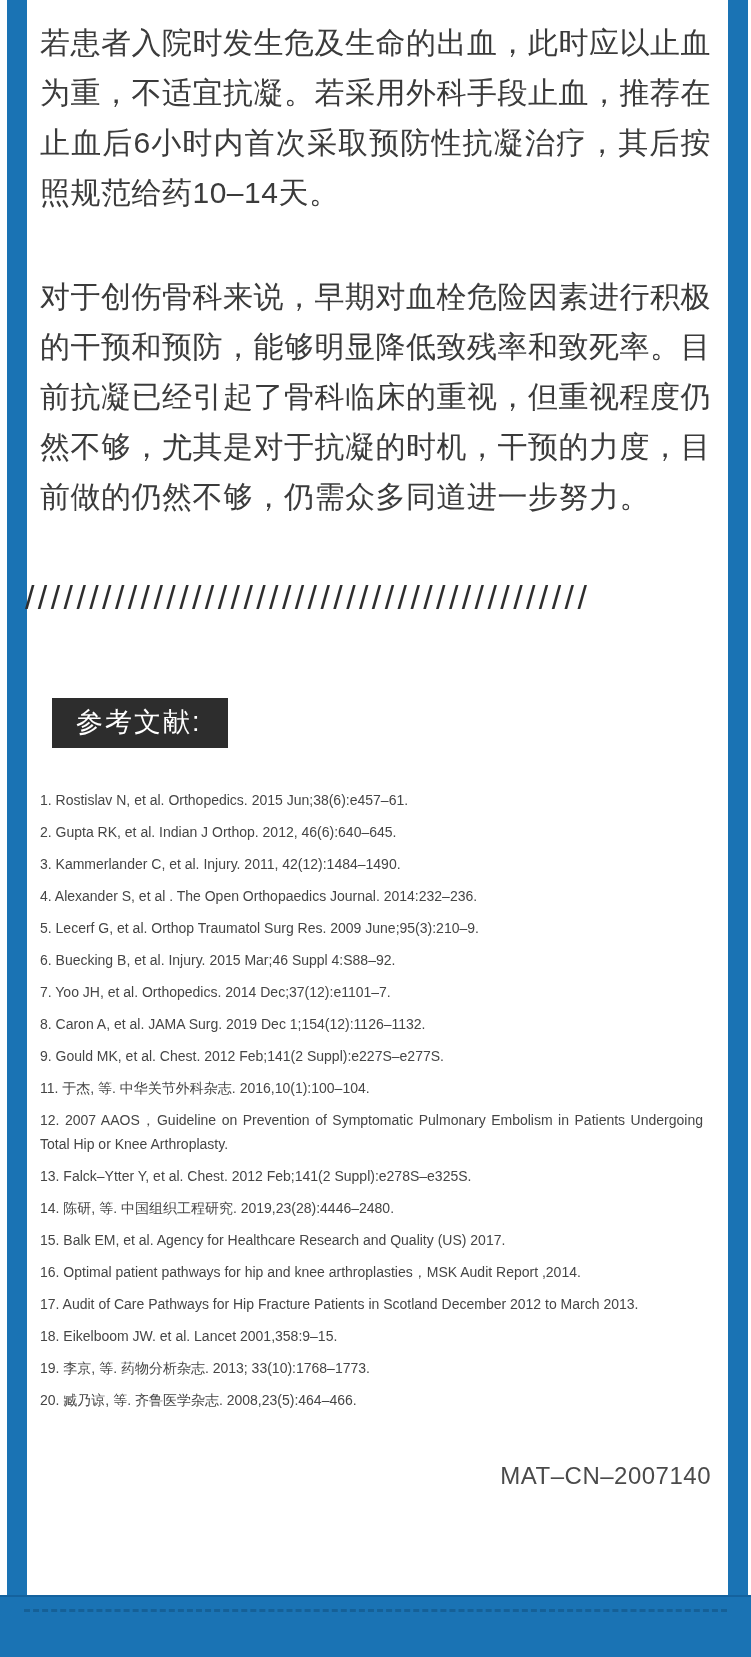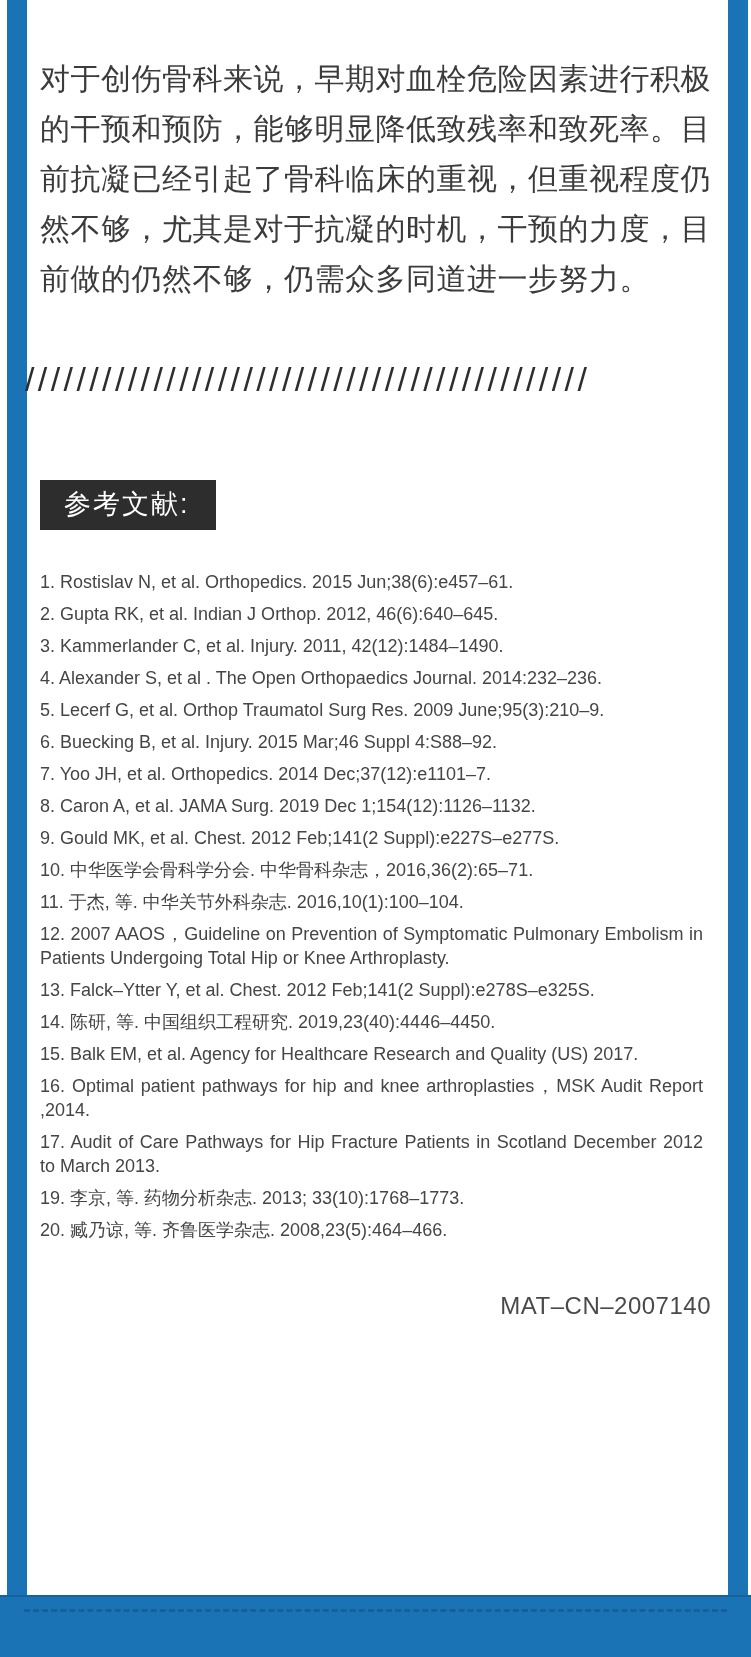--- a/index.html
+++ b/index.html
@@ -50,27 +50,28 @@
   }
   .ref-label-box{
     display:inline-block;
     margin-top:82px;
     background:var(--label-bg,#2d2d2d);
     color:#ffffff;
     font-size:27px;
     line-height:27px;
     padding:11px 26px 12px 24px;
     letter-spacing:2px;
+    margin-left:12px;
   }
   .ref-list{
     list-style:none;
     margin:40px 8px 0 0;
     padding:0;
     color:var(--text-ref,#454545);
-    font-size:18px;
+    font-size:14px;
   }
   .ref-list li{
     line-height:24px;
     margin:0 0 8px 0;
     text-align:justify;
   }
   .mat-code{
     margin-top:50px;
     text-align:right;
     font-size:24px;
@@ -91,45 +92,46 @@
   }
 </style>
 </head>
 <body>
 
 <div class="side-bar left"></div>
 <div class="side-bar right"></div>
 
 <div class="content">
 
+  <p class="para first">若患者入院时发生危及生命的出血，此时应以止血为重，不适宜抗凝。若采用外科手段止血，推荐在止血后6小时内首次采取预防性抗凝治疗，其后按照规范给药10–14天。</p>
 
   <p class="para second">对于创伤骨科来说，早期对血栓危险因素进行积极的干预和预防，能够明显降低致残率和致死率。目前抗凝已经引起了骨科临床的重视，但重视程度仍然不够，尤其是对于抗凝的时机，干预的力度，目前做的仍然不够，仍需众多同道进一步努力。</p>
 
   <div class="slash-divider">////////////////////////////////////////////</div>
 
   <div class="ref-label-box">参考文献:</div>
 
   <ul class="ref-list">
     <li>1. Rostislav N, et al. Orthopedics. 2015 Jun;38(6):e457–61.</li>
     <li>2. Gupta RK, et al. Indian J Orthop. 2012, 46(6):640–645.</li>
     <li>3. Kammerlander C, et al. Injury. 2011, 42(12):1484–1490.</li>
     <li>4. Alexander S, et al . The Open Orthopaedics Journal. 2014:232–236.</li>
     <li>5. Lecerf G, et al. Orthop Traumatol Surg Res. 2009 June;95(3):210–9.</li>
     <li>6. Buecking B, et al. Injury. 2015 Mar;46 Suppl 4:S88–92.</li>
     <li>7. Yoo JH, et al. Orthopedics. 2014 Dec;37(12):e1101–7.</li>
     <li>8. Caron A, et al. JAMA Surg. 2019 Dec 1;154(12):1126–1132.</li>
     <li>9. Gould MK, et al. Chest. 2012 Feb;141(2 Suppl):e227S–e277S.</li>
-    <li>10. 中华医学会骨科学分会. 中华骨科杂志，2016,36(2):65–71.</li>
     <li>11. 于杰, 等. 中华关节外科杂志. 2016,10(1):100–104.</li>
     <li>12. 2007 AAOS，Guideline on Prevention of Symptomatic Pulmonary Embolism in Patients Undergoing Total Hip or Knee Arthroplasty.</li>
     <li>13. Falck–Ytter Y, et al. Chest. 2012 Feb;141(2 Suppl):e278S–e325S.</li>
-    <li>14. 陈研, 等. 中国组织工程研究. 2019,23(40):4446–4450.</li>
+    <li>14. 陈研, 等. 中国组织工程研究. 2019,23(28):4446–2480.</li>
     <li>15. Balk EM, et al. Agency for Healthcare Research and Quality (US) 2017.</li>
     <li>16. Optimal patient pathways for hip and knee arthroplasties，MSK Audit Report ,2014.</li>
     <li>17. Audit of Care Pathways for Hip Fracture Patients in Scotland December 2012 to March 2013.</li>
+    <li>18. Eikelboom JW. et al. Lancet 2001,358:9–15.</li>
     <li>19. 李京, 等. 药物分析杂志. 2013; 33(10):1768–1773.</li>
     <li>20. 臧乃谅, 等. 齐鲁医学杂志. 2008,23(5):464–466.</li>
   </ul>
 
   <div class="mat-code">MAT–CN–2007140</div>
 
 </div>
 
 <div class="footer">
   <div class="footer-dash"></div>

